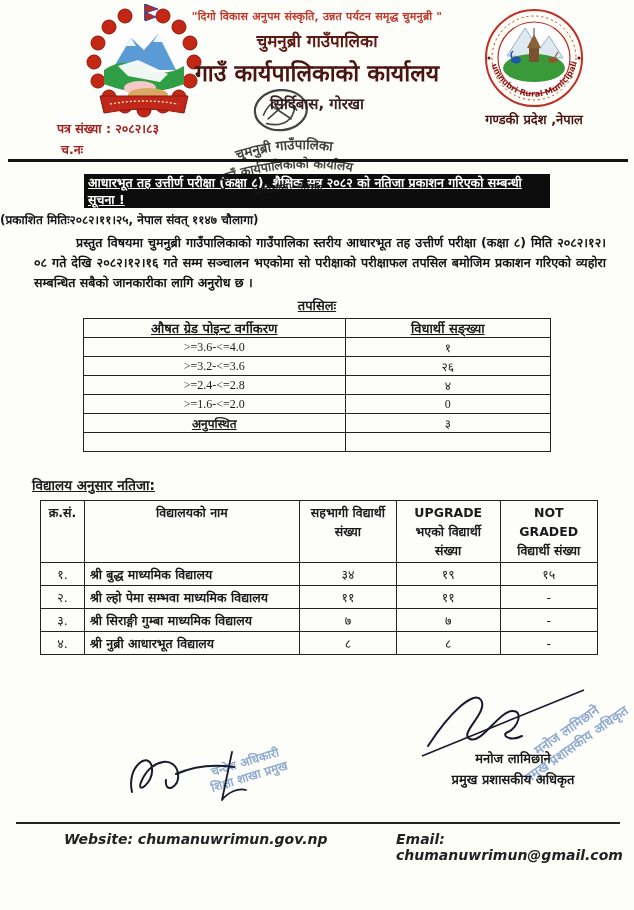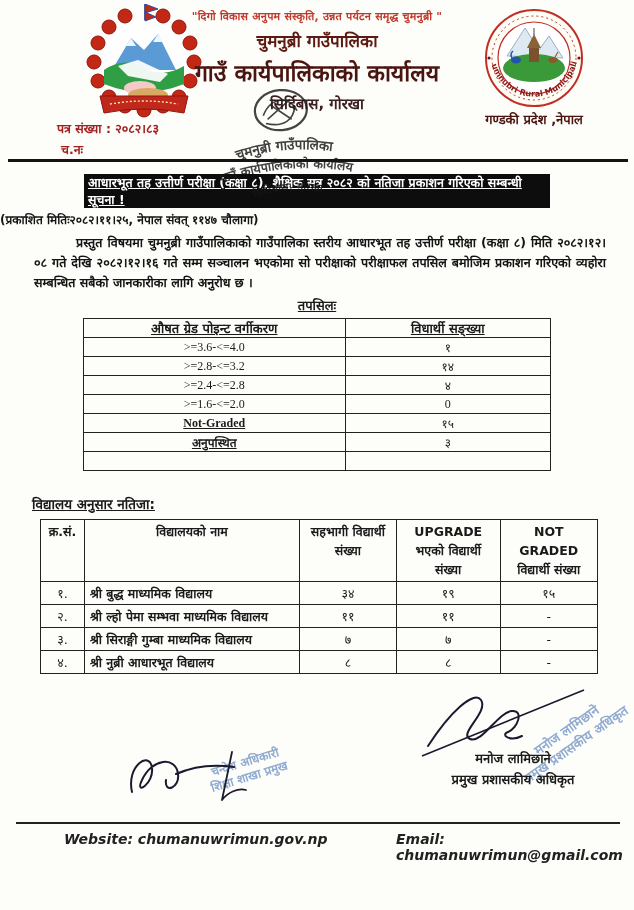--- a/index.html
+++ b/index.html
@@ -166,34 +166,30 @@
       <tbody>
           <tr>
         <th style="width:56%"><span class="u">औषत ग्रेड पोइन्ट वर्गीकरण</span></th>
         <th><span class="u">विधार्थी सङ्ख्या</span></th>
       </tr>
       <tr>
             <td class="latin">&gt;=3.6-&lt;=4.0</td>
             <td class="hand">१</td>
           </tr>
       <tr>
-            <td class="latin">&gt;=2.8-&lt;=3.2</td>
-            <td class="hand">१४</td>
+            <td class="latin">&gt;=3.2-&lt;=3.6</td>
+            <td class="hand">२६</td>
           </tr>
       <tr>
             <td class="latin">&gt;=2.4-&lt;=2.8</td>
             <td class="hand">४</td>
           </tr>
       <tr>
             <td class="latin">&gt;=1.6-&lt;=2.0</td>
             <td class="latin">0</td>
-          </tr>
-      <tr>
-            <td class="latin u" style="font-weight:bold">Not-Graded</td>
-            <td class="hand">१५</td>
           </tr>
       <tr>
             <td class="u" style="font-weight:bold">अनुपस्थित</td>
             <td class="hand">३</td>
           </tr>
       <tr>
             <td></td>
             <td></td>
           </tr>
     </tbody>

